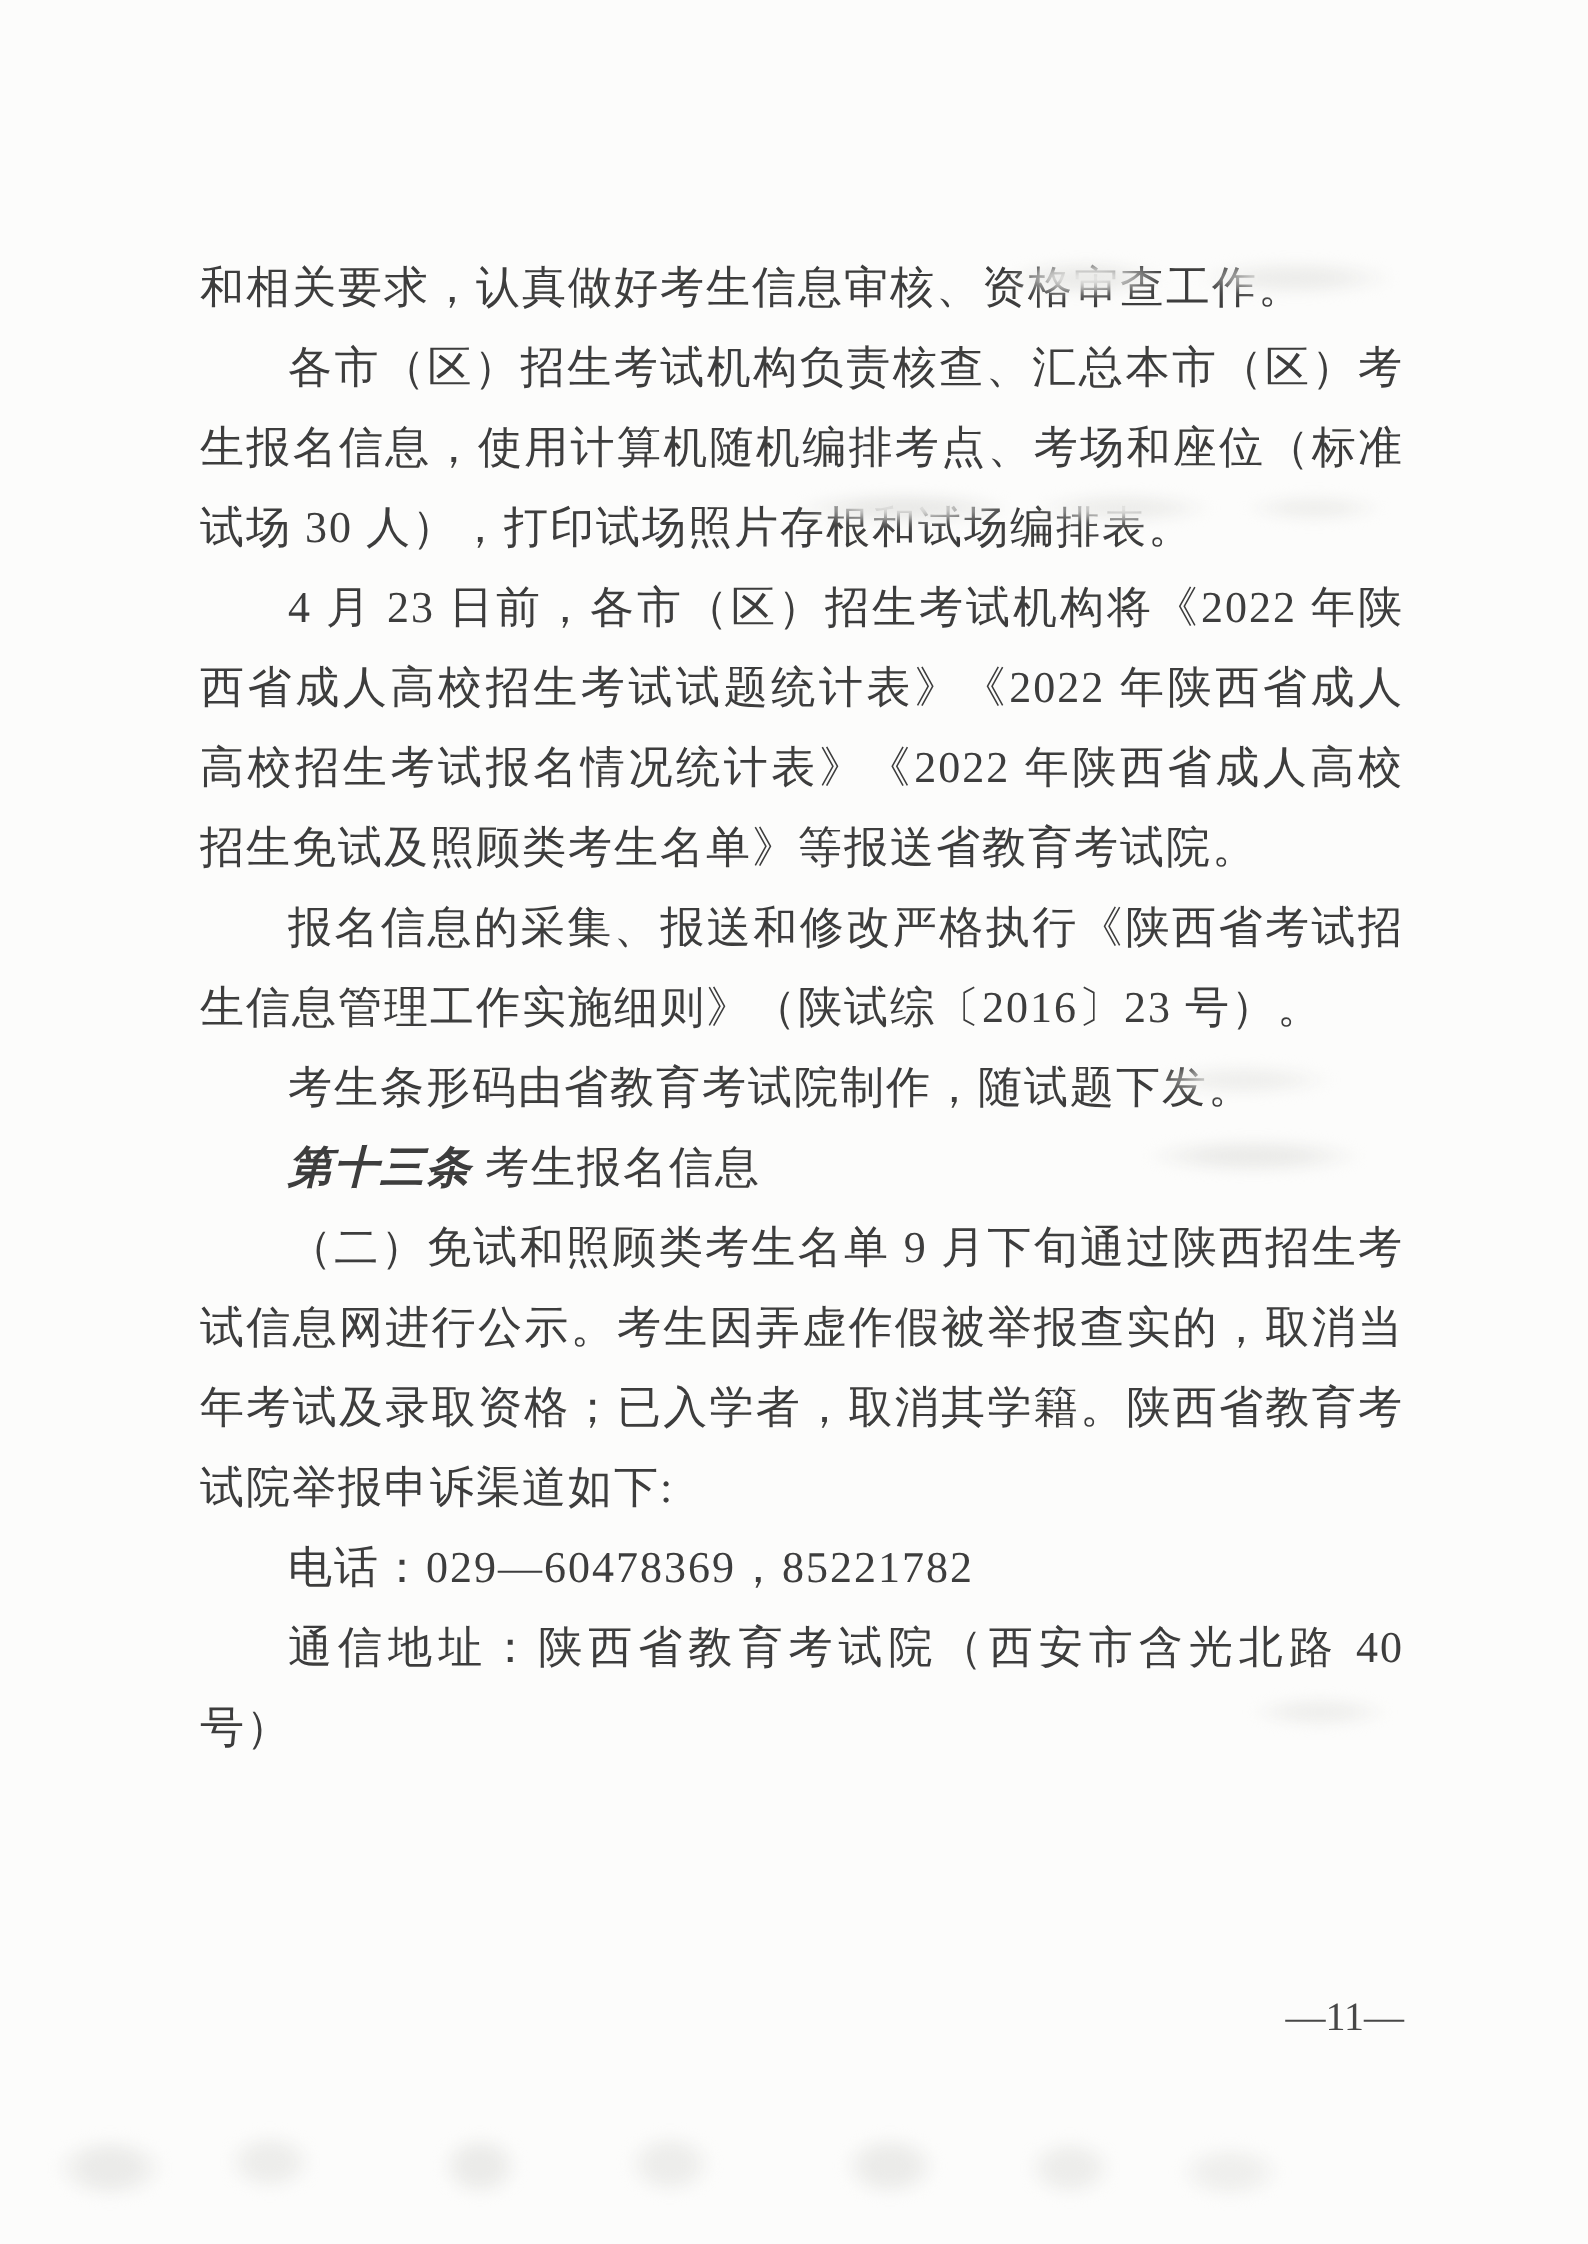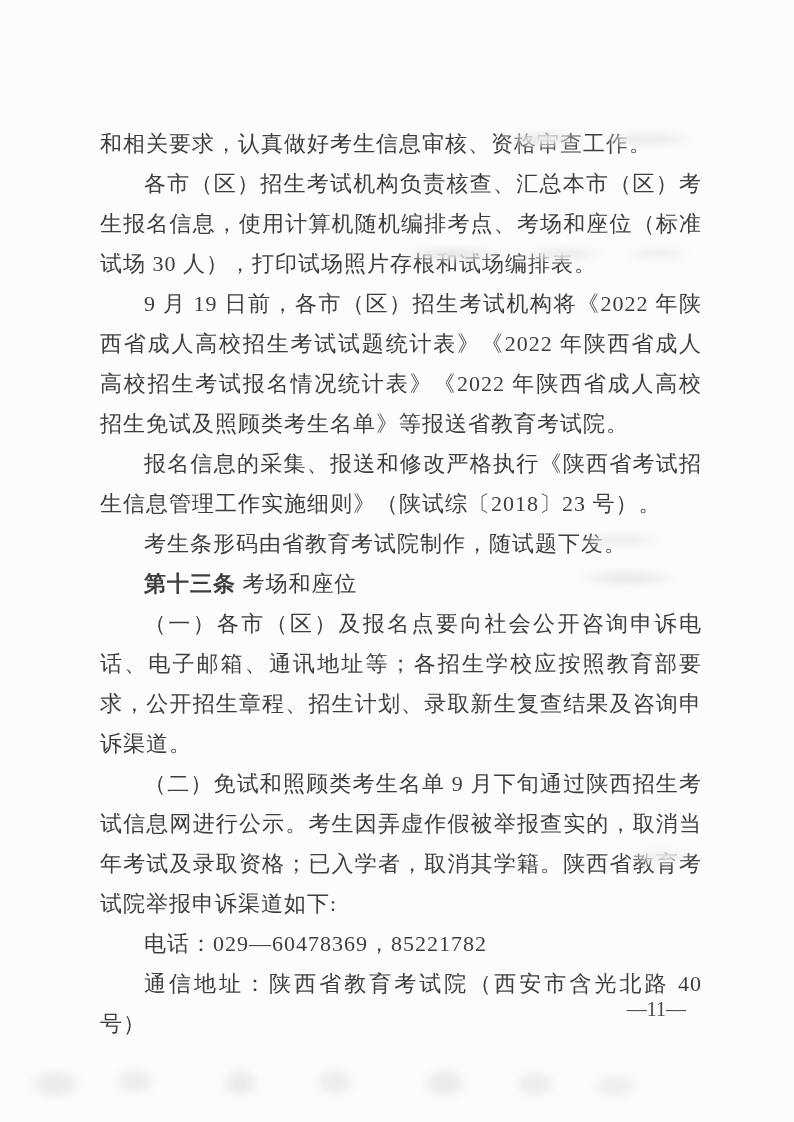--- a/index.html
+++ b/index.html
@@ -33,25 +33,26 @@
   }
   .content p {
     margin: 0;
     padding: 0;
   }
   .content p.indent {
     text-indent: 2em;
   }
   .bold {
     font-weight: bold;
+    font-style: italic;
   }
   .pageno {
     position: absolute;
     top: 995px;
-    right: 108px;
+    right: 92px;
     font-size: 20px;
     line-height: 28px;
     color: #474747;
     letter-spacing: 0px;
   }
   
   .ghost {
     position: absolute;
     pointer-events: none;
     filter: blur(3px);
@@ -93,25 +94,24 @@
   }
 </style>
 </head>
 <body>
 
 <div class="page">
 
   <div class="content">
     <p><span>和相关要求，认真做好考生信息审核、资格审查工作。</span></p>
     <p class="indent"><span>各市（区）招生考试机构负责核查、汇总本市（区）考生报名信息，使用计算机随机编排考点、考场和座位（标准试场 30 人），打印试场照片存根和试场编排表。</span></p>
-    <p class="indent"><span>9 月 19 日前，各市（区）招生考试机构将《2022 年陕西省成人高校招生考试试题统计表》《2022 年陕西省成人高校招生考试报名情况统计表》《2022 年陕西省成人高校招生免试及照顾类考生名单》等报送省教育考试院。</span></p>
-    <p class="indent"><span>报名信息的采集、报送和修改严格执行《陕西省考试招生信息管理工作实施细则》（陕试综〔2018〕23 号）。</span></p>
+    <p class="indent"><span>4 月 23 日前，各市（区）招生考试机构将《2022 年陕西省成人高校招生考试试题统计表》《2022 年陕西省成人高校招生考试报名情况统计表》《2022 年陕西省成人高校招生免试及照顾类考生名单》等报送省教育考试院。</span></p>
+    <p class="indent"><span>报名信息的采集、报送和修改严格执行《陕西省考试招生信息管理工作实施细则》（陕试综〔2016〕23 号）。</span></p>
     <p class="indent"><span>考生条形码由省教育考试院制作，随试题下发。</span></p>
-    <p class="indent"><span class="bold">第十三条</span><span> 考场和座位</span></p>
-    <p class="indent"><span>（一）各市（区）及报名点要向社会公开咨询申诉电话、电子邮箱、通讯地址等；各招生学校应按照教育部要求，公开招生章程、招生计划、录取新生复查结果及咨询申诉渠道。</span></p>
+    <p class="indent"><span class="bold">第十三条</span><span> 考生报名信息</span></p>
     <p class="indent"><span>（二）免试和照顾类考生名单 9 月下旬通过陕西招生考试信息网进行公示。考生因弄虚作假被举报查实的，取消当年考试及录取资格；已入学者，取消其学籍。陕西省教育考试院举报申诉渠道如下:</span></p>
     <p class="indent"><span>电话：029—60478369，85221782</span></p>
     <p class="indent"><span>通信地址：陕西省教育考试院（西安市含光北路 40 号）</span></p>
   </div>
 
   <div class="ghost g1"></div>
   <div class="ghost g2"></div>
   <div class="ghost g3"></div>
   <div class="ghost g4"></div>
   <div class="ghost g5"></div>

